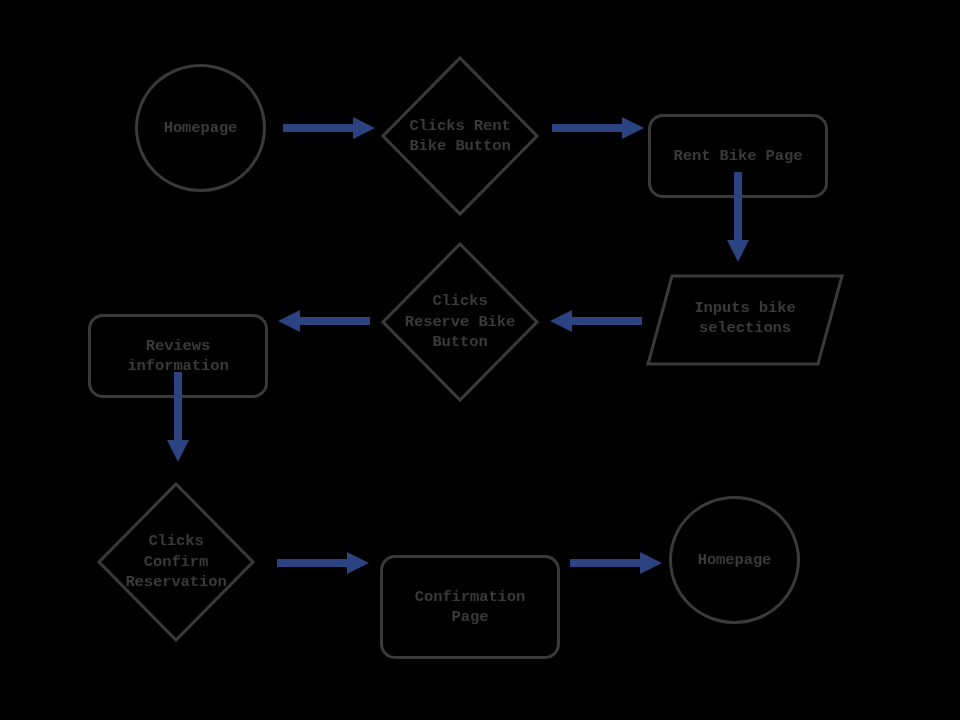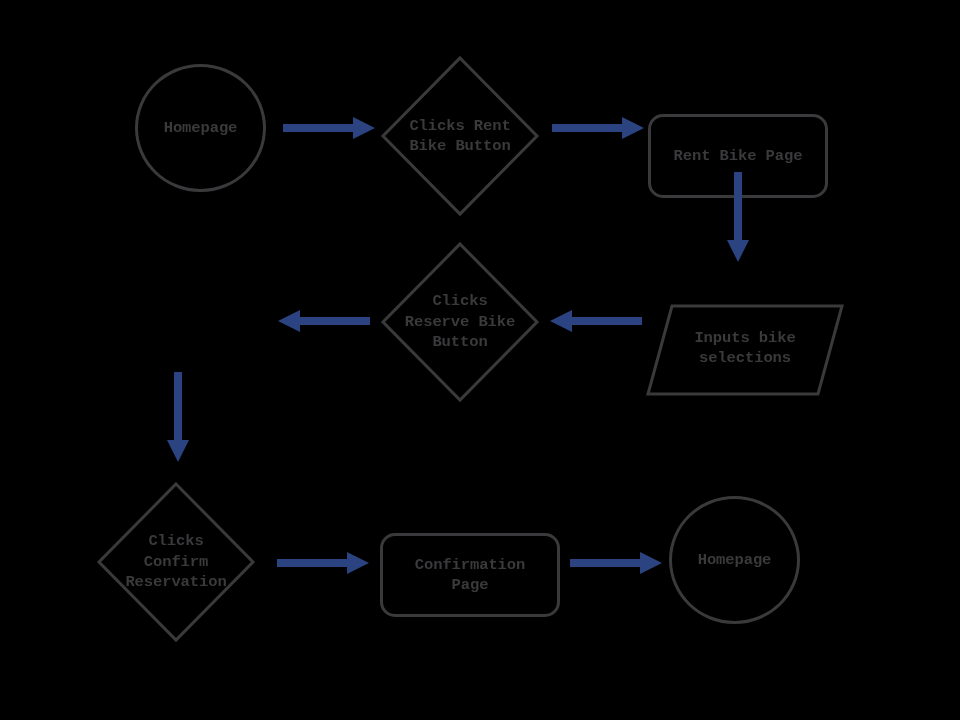--- a/index.html
+++ b/index.html
@@ -104,21 +104,21 @@
   <div class="node shape-roundrect" style="left:648px; top:80px; width:180px; height:84px;">
     <div class="node-label">Rent Bike Page</div>
   </div>
 
   <div class="arrow" style="left:727px; top:172px; width:22px; height:90px;">
     <svg width="22" height="90" viewBox="0 0 22 90">
       <path d="M7 0 L15 0 L15 68 L22 68 L11 90 L0 68 L7 68 Z"></path>
     </svg>
   </div>
 
-  <div class="node shape-svg" style="left:646px; top:274px; width:198px; height:88px;margin-top:30px;">
+  <div class="node shape-svg" style="left:646px; top:274px; width:198px; height:88px;">
     <svg width="198" height="92" viewBox="0 0 198 92">
       <polygon class="outline" points="26,2 196,2 172,90 2,90"></polygon>
     </svg>
     <div class="node-label">Inputs bike
 selections</div>
   </div>
 
   <div class="arrow" style="left:550px; top:310px; width:92px; height:22px;">
     <svg width="92" height="22" viewBox="0 0 92 22">
       <path d="M92 7 L22 7 L22 0 L0 11 L22 22 L22 15 L92 15 Z"></path>
@@ -133,20 +133,24 @@
 Reserve Bike
 Button</div>
   </div>
 
   <div class="arrow" style="left:278px; top:310px; width:92px; height:22px;">
     <svg width="92" height="22" viewBox="0 0 92 22">
       <path d="M92 7 L22 7 L22 0 L0 11 L22 22 L22 15 L92 15 Z"></path>
     </svg>
   </div>
 
+  <div class="node shape-roundrect" style="left:88px; top:280px; width:180px; height:84px;">
+    <div class="node-label">Reviews
+information</div>
+  </div>
 
   <div class="arrow" style="left:167px; top:372px; width:22px; height:90px;">
     <svg width="22" height="90" viewBox="0 0 22 90">
       <path d="M7 0 L15 0 L15 68 L22 68 L11 90 L0 68 L7 68 Z"></path>
     </svg>
   </div>
 
   <div class="node shape-svg" style="left:97px; top:482px; width:158px; height:160px;">
     <svg width="158" height="160" viewBox="0 0 158 160">
       <polygon class="outline" points="79,2 156,80 79,158 2,80"></polygon>
@@ -155,21 +159,21 @@
 Confirm
 Reservation</div>
   </div>
 
   <div class="arrow" style="left:277px; top:552px; width:92px; height:22px;">
     <svg width="92" height="22" viewBox="0 0 92 22">
       <path d="M0 7 L70 7 L70 0 L92 11 L70 22 L70 15 L0 15 Z"></path>
     </svg>
   </div>
 
-  <div class="node shape-roundrect" style="left:380px; top:499px; width:180px; height:84px;">
+  <div class="node shape-roundrect" style="left:380px; top:521px; width:180px; height:104px;">
     <div class="node-label">Confirmation
 Page</div>
   </div>
 
   <div class="arrow" style="left:570px; top:552px; width:92px; height:22px;">
     <svg width="92" height="22" viewBox="0 0 92 22">
       <path d="M0 7 L70 7 L70 0 L92 11 L70 22 L70 15 L0 15 Z"></path>
     </svg>
   </div>
 

